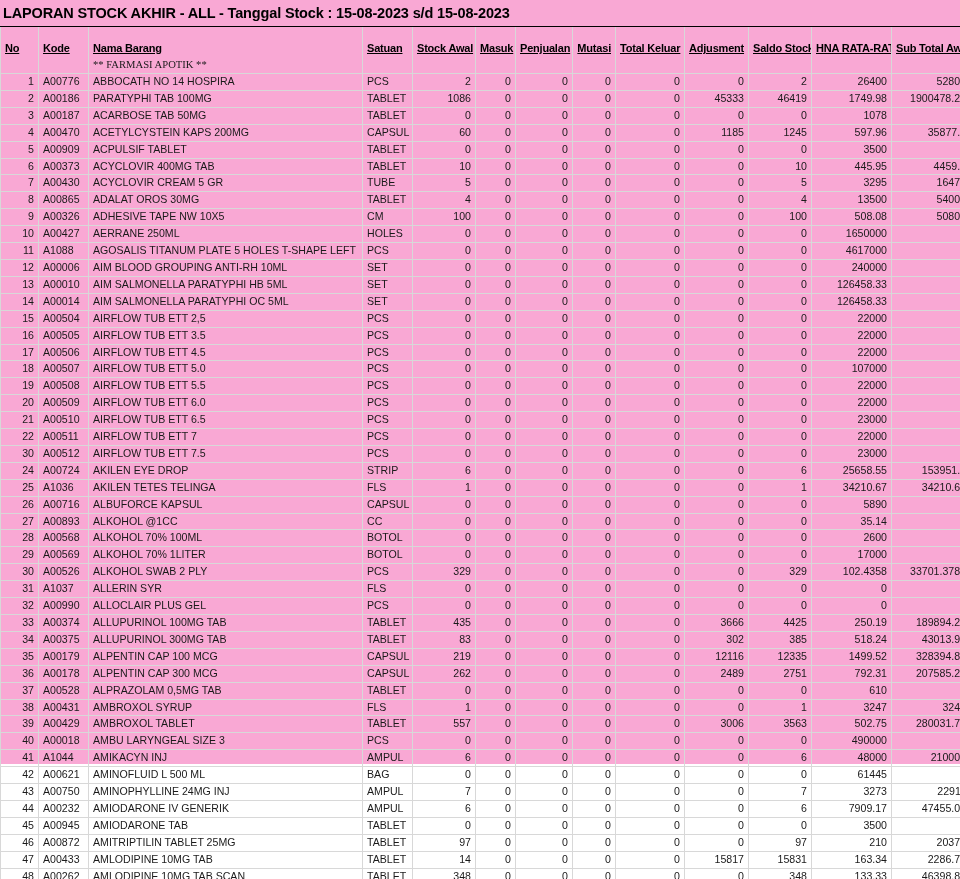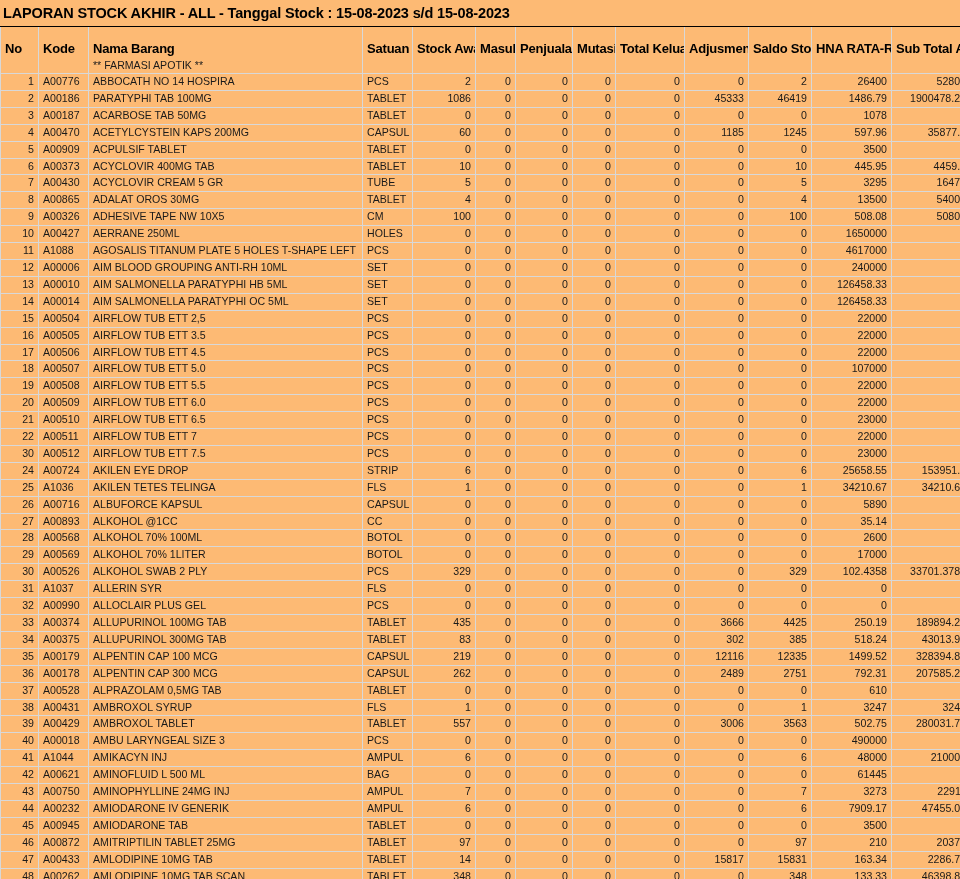--- a/index.html
+++ b/index.html
@@ -11,23 +11,23 @@
   body {
     width: 960px;
     height: 879px;
     overflow: hidden;
     font-family: "Liberation Sans", sans-serif;
     color: #000000;
     -webkit-font-smoothing: antialiased;
   }
   #report {
     width: 960px;
-    height: 879px;
+    height: 764px;
     position: relative;
-    background: #fdba74;
+    background: #f9a8d4;
   }
   .report-title {
     font-size: 14.5px;
     font-weight: bold;
     line-height: 26px;
     height: 26px;
     padding: 0 0 0 3px;
     white-space: nowrap;
     letter-spacing: -0.15px;
     color: #000;
@@ -66,39 +66,41 @@
   tr.spacer-row td {
     height: 13px;
     line-height: 13px;
     border-left: 1px solid #d8d8d8;
     border-right: 1px solid #d8d8d8;
     border-top: none;
     border-bottom: none;
   }
   tr.header-row th {
     font-weight: bold;
-    font-size: 13px;
+    font-size: 11px;
     color: #000;
     text-align: left;
     border-top: none;
     border-bottom: none;
     border-left: 1px solid #d8d8d8;
     border-right: 1px solid #d8d8d8;
     height: 17px;
     line-height: 17px;
     letter-spacing: -0.2px;
+    text-decoration: underline;
   }
   tr.header-row th.num { text-align: right; }
   tr.group-row td {
     border-top: none;
     border-bottom: none;
     font-size: 10.6px;
     color: #1a1a1a;
     height: 16px;
     line-height: 16px;
+    font-family: Liberation Serif, serif;
   }
   td.num { text-align: right; }
   td.txt { text-align: left; }
   .title-wrap {
     border-bottom: 1px solid #000000;
     width: 960px;
     box-sizing: border-box;
   }
 </style>
 </head>
@@ -194,21 +196,21 @@
           <td class="txt">A00186</td>
           <td class="txt">PARATYPHI TAB 100MG</td>
           <td class="txt">TABLET</td>
           <td class="num">1086</td>
           <td class="num">0</td>
           <td class="num">0</td>
           <td class="num">0</td>
           <td class="num">0</td>
           <td class="num">45333</td>
           <td class="num">46419</td>
-          <td class="num">1486.79</td>
+          <td class="num">1749.98</td>
           <td class="num">1900478.28</td>
         </tr>
         <tr class="data-row">
           <td class="num">3</td>
           <td class="txt">A00187</td>
           <td class="txt">ACARBOSE TAB 50MG</td>
           <td class="txt">TABLET</td>
           <td class="num">0</td>
           <td class="num">0</td>
           <td class="num">0</td>

